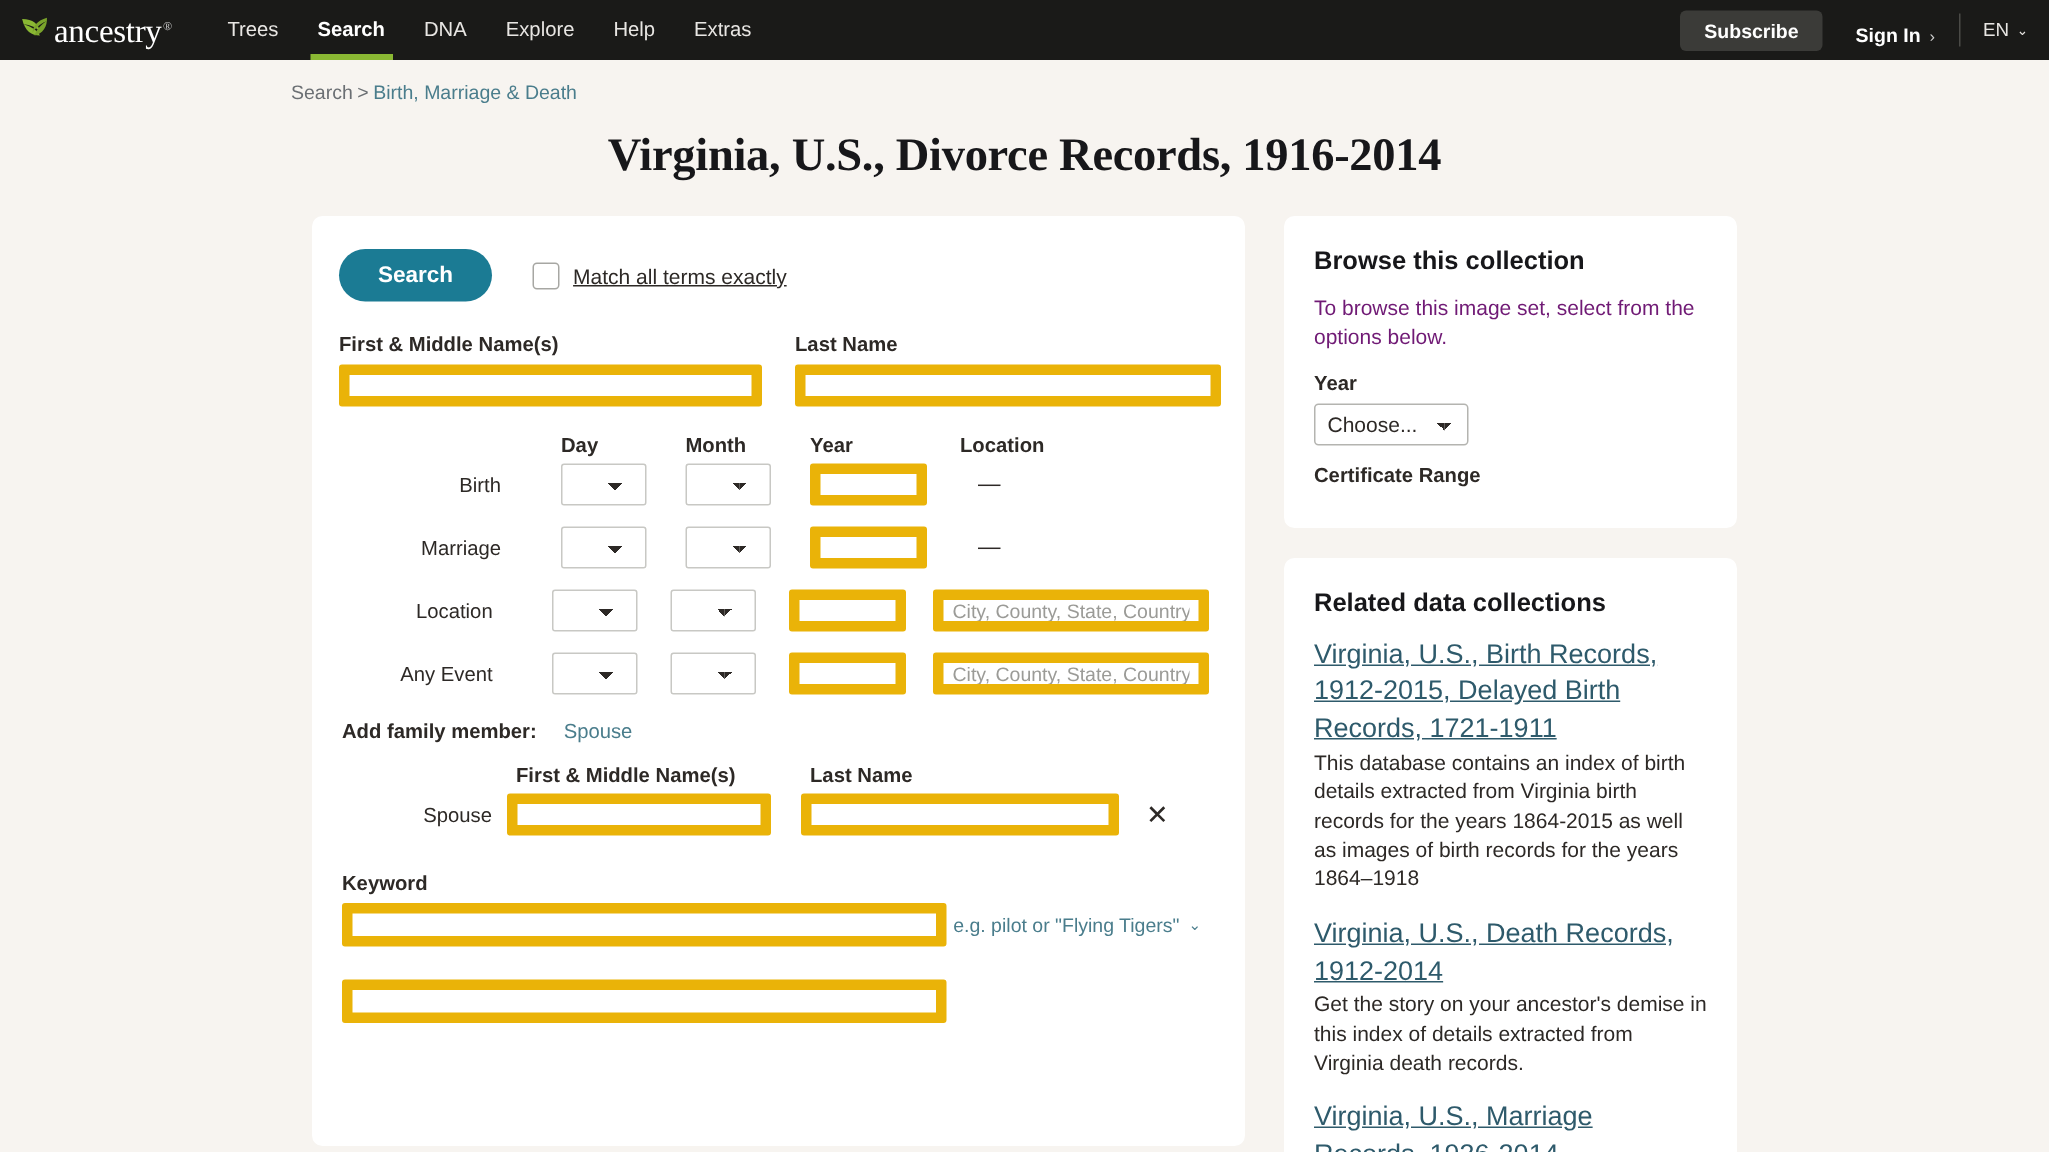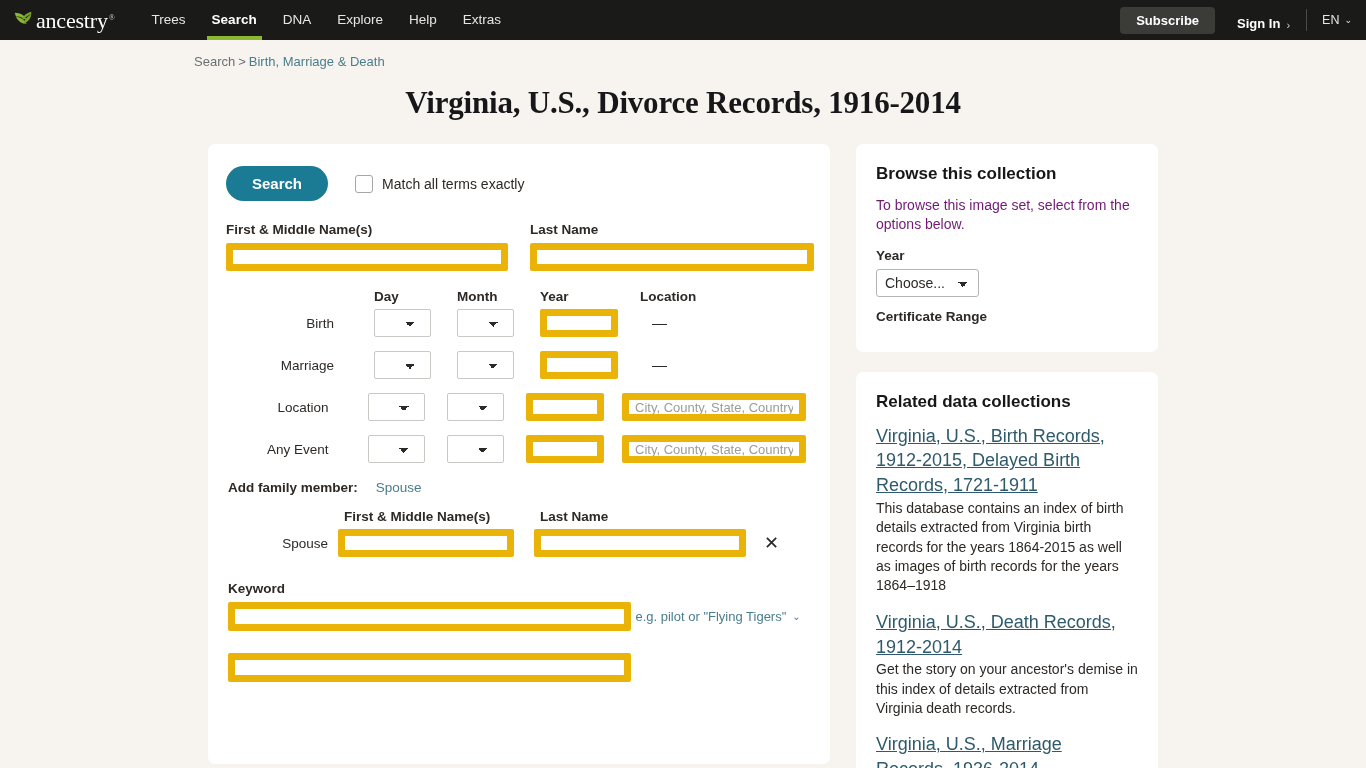--- a/index.html
+++ b/index.html
@@ -165,21 +165,21 @@
   }
   .chk-wrap { display: flex; align-items: center; margin-left: 27px; cursor: pointer; }
   .chk {
     width: 18px; height: 18px;
     border: 1px solid #a7a7a3;
     border-radius: 3px;
     background: #fff;
     display: inline-block;
     cursor: pointer;
   }
-  .chk-label { font-size: 14px; margin-left: 9px; color: #2d2926; }
+  .chk-label { font-size: 14px; margin-left: 9px; color: #2d2926; text-decoration: underline; }
 
   .name-row { display: flex; gap: 22px; margin-bottom: 18px; }
   .fld { display: flex; flex-direction: column; }
   .fld-label {
     font-size: 13.5px;
     font-weight: bold;
     color: #2d2926;
     margin-bottom: 6px;
   }
   .txt {

